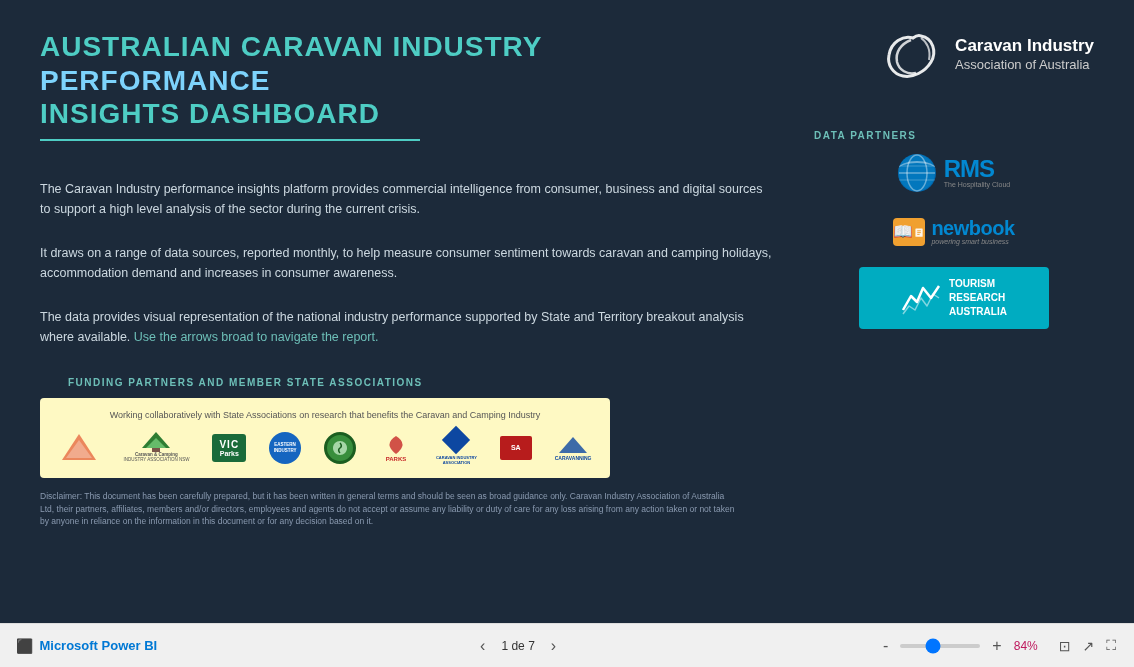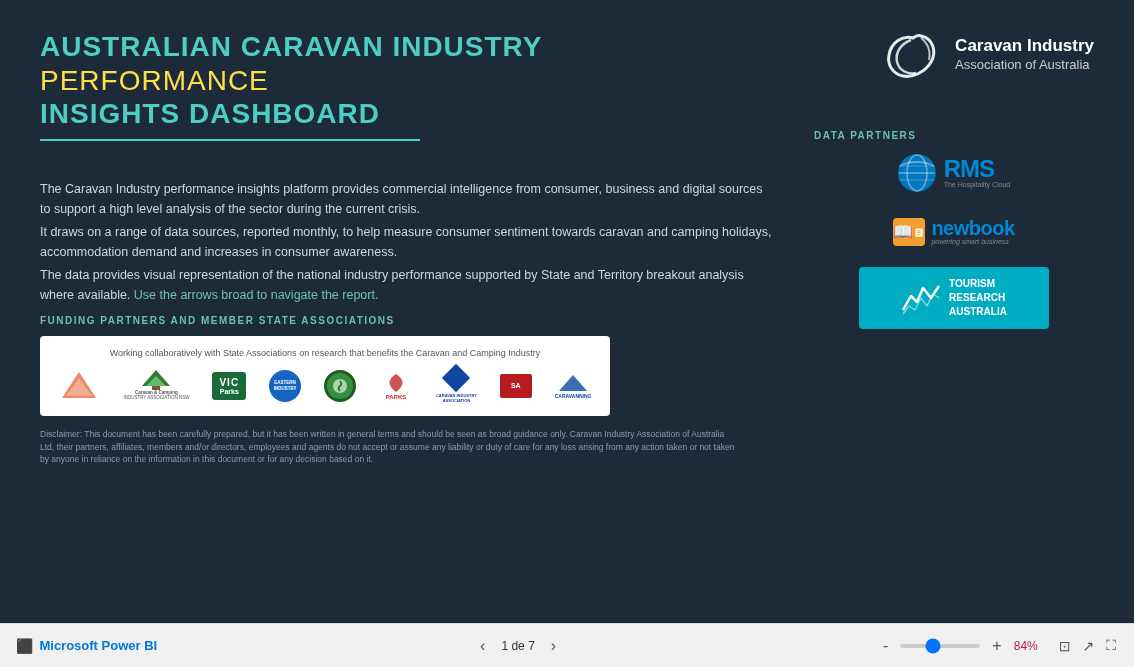--- a/index.html
+++ b/index.html
@@ -47,22 +47,22 @@
       font-size: 28px;
       font-weight: 800;
       color: #4ecdc4;
       text-transform: uppercase;
       letter-spacing: 1px;
       line-height: 1.2;
     }
 
     .title-line2 {
       font-size: 28px;
-      font-weight: 400;
-      color: #fde047;
+      font-weight: 700;
+      color: #7dd3fc;
       text-transform: uppercase;
       letter-spacing: 1px;
       line-height: 1.2;
     }
 
     .title-line3 {
       font-size: 28px;
       font-weight: 800;
       color: #4ecdc4;
       text-transform: uppercase;
@@ -74,21 +74,22 @@
     .title-divider {
       width: 380px;
       height: 2px;
       background: #4ecdc4;
       margin: 8px 0 18px 0;
     }
 
     .description-block {
       display: flex;
       flex-direction: column;
-      gap: 3px;
+      gap: 24px;
+      margin-bottom: 20px;
     }
 
     .description-text {
       font-size: 12.5px;
       color: #ccd8e0;
       line-height: 1.6;
     }
 
     .description-text .highlight {
       color: #6dbfb8;
@@ -98,24 +99,25 @@
       margin-top: 10px;
     }
 
     .funding-label {
       font-size: 10px;
       font-weight: 700;
       color: #6dbfb8;
       text-transform: uppercase;
       letter-spacing: 1.5px;
       margin-bottom: 10px;
+      margin-left: 28px;
     }
 
     .funding-box {
-      background: #ffffff;
+      background: #fef9c3;
       border-radius: 4px;
       padding: 12px 10px;
       width: 100%;
       max-width: 570px;
     }
 
     .funding-box-title {
       font-size: 9px;
       color: #555;
       text-align: center;

